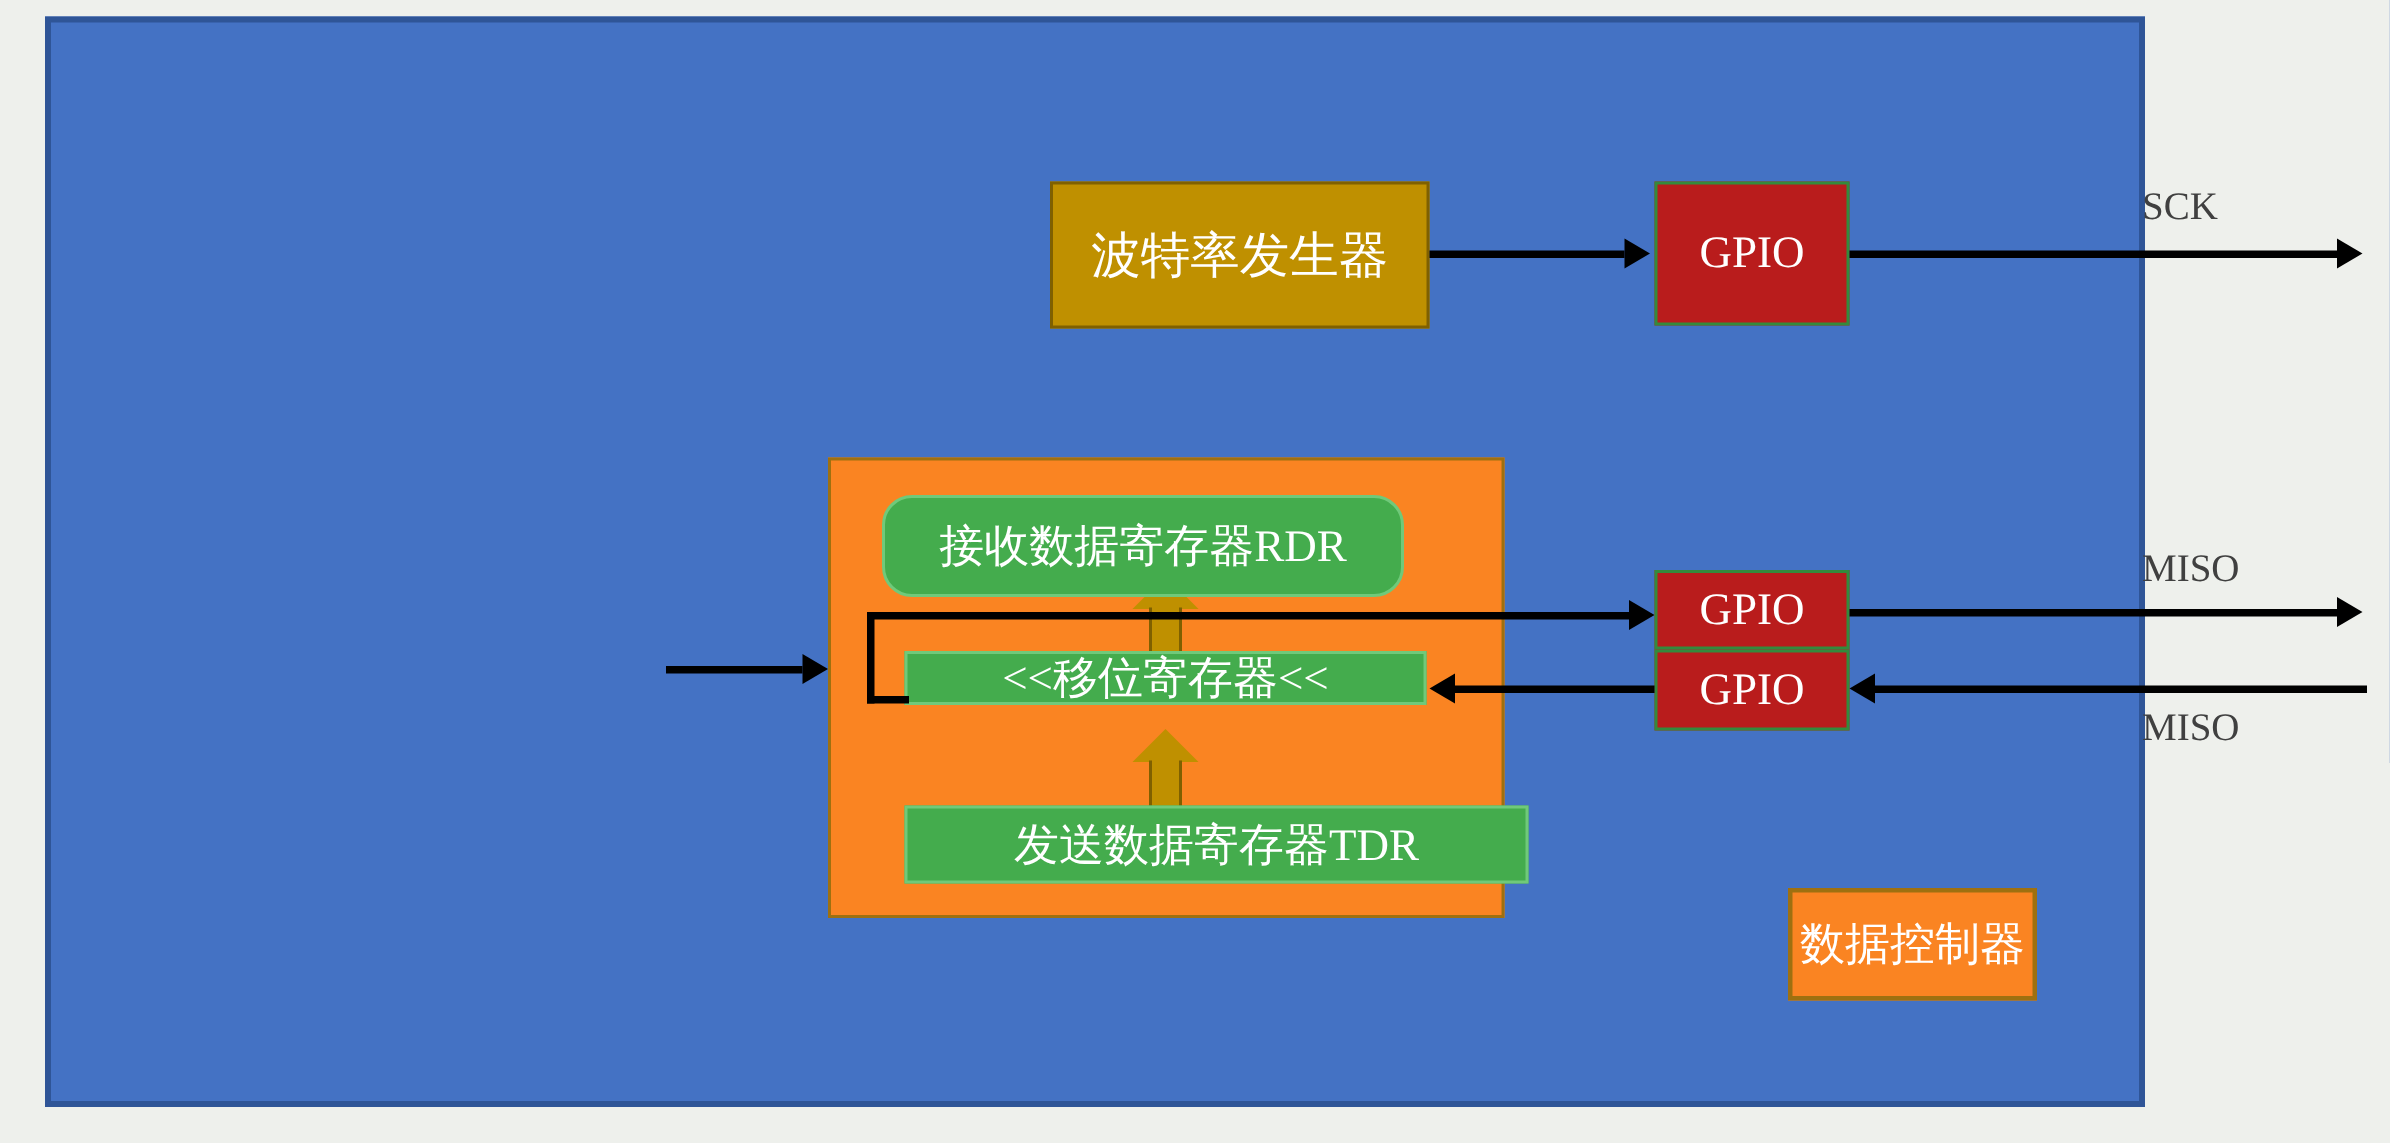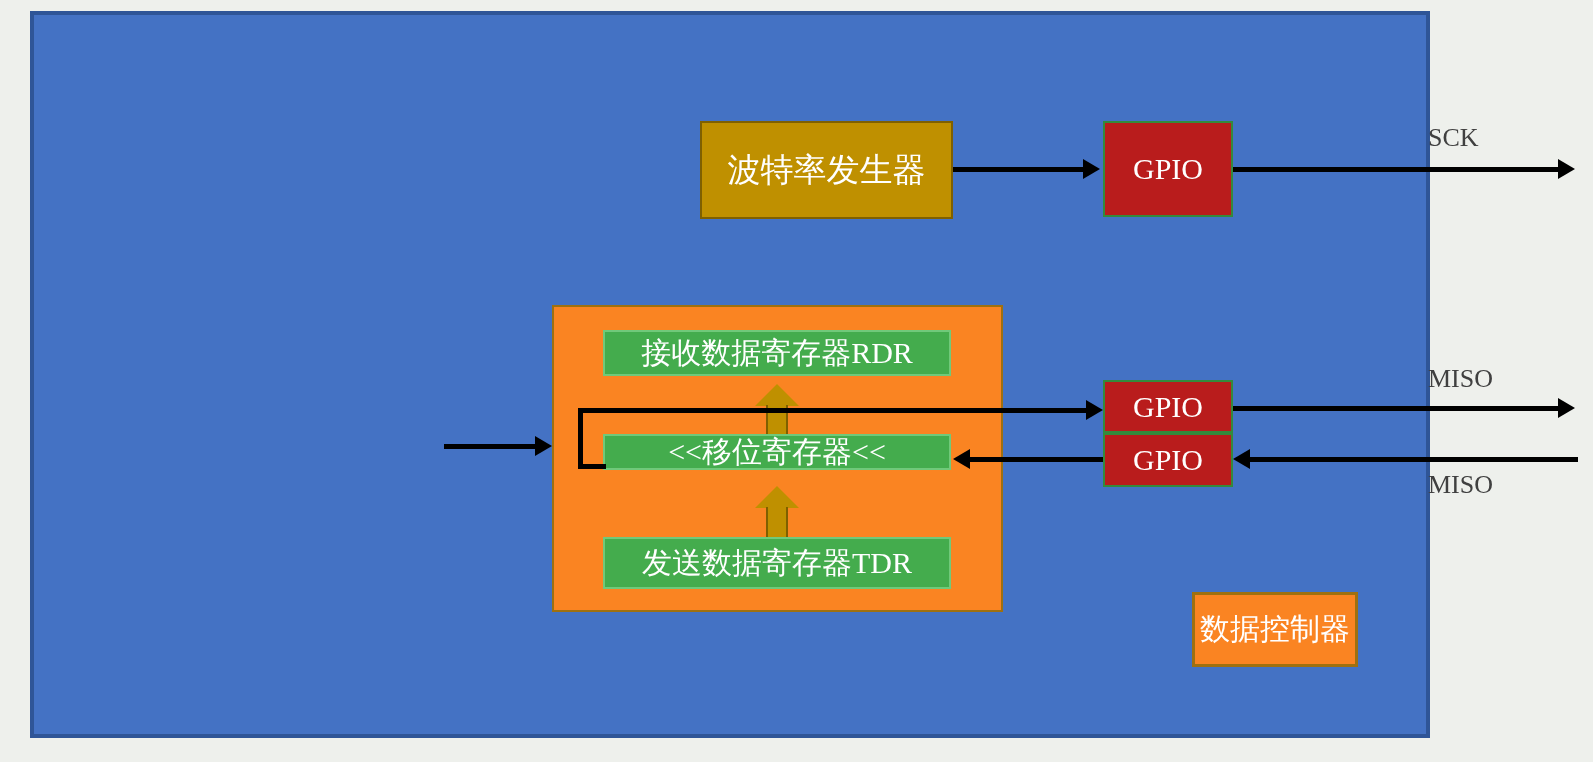--- a/index.html
+++ b/index.html
@@ -60,23 +60,23 @@
   }
   .orange-box {
     background: #fa8422;
     border: 3px solid #9e7010;
   }
 
   
   #baud-box   { left: 700px; top: 121px;  width: 253px; height: 98px;  font-size: 33px; }
   #gpio-sck   { left: 1103px; top: 121px; width: 130px; height: 96px;  font-size: 30px; }
   #ctrl-box   { left: 221px; top: 373px;  width: 223px; height: 146px; font-size: 33px; }
-  #rdr-box    { left: 603px; top: 330px;  width: 348px; height: 46px;  font-size: 30px; }
+  #rdr-box    { left: 588px; top: 330px;  width: 348px; height: 68px;  font-size: 30px; border-radius: 20px; }
   #shift-box  { left: 603px; top: 434px;  width: 348px; height: 36px;  font-size: 30px; }
-  #tdr-box    { left: 603px; top: 537px;  width: 348px; height: 52px;  font-size: 30px; }
+  #tdr-box    { left: 603px; top: 537px;  width: 416px; height: 52px;  font-size: 30px; }
   #gpio-mosi  { left: 1103px; top: 380px; width: 130px; height: 53px; font-size: 30px; }
   #gpio-miso  { left: 1103px; top: 433px; width: 130px; height: 54px; font-size: 30px; }
   #switch-box { left: 1192px; top: 592px; width: 166px; height: 75px;  font-size: 30px; }
 
   
   .hline {
     position: absolute;
     height: 5px;
     background: #000000;
   }

